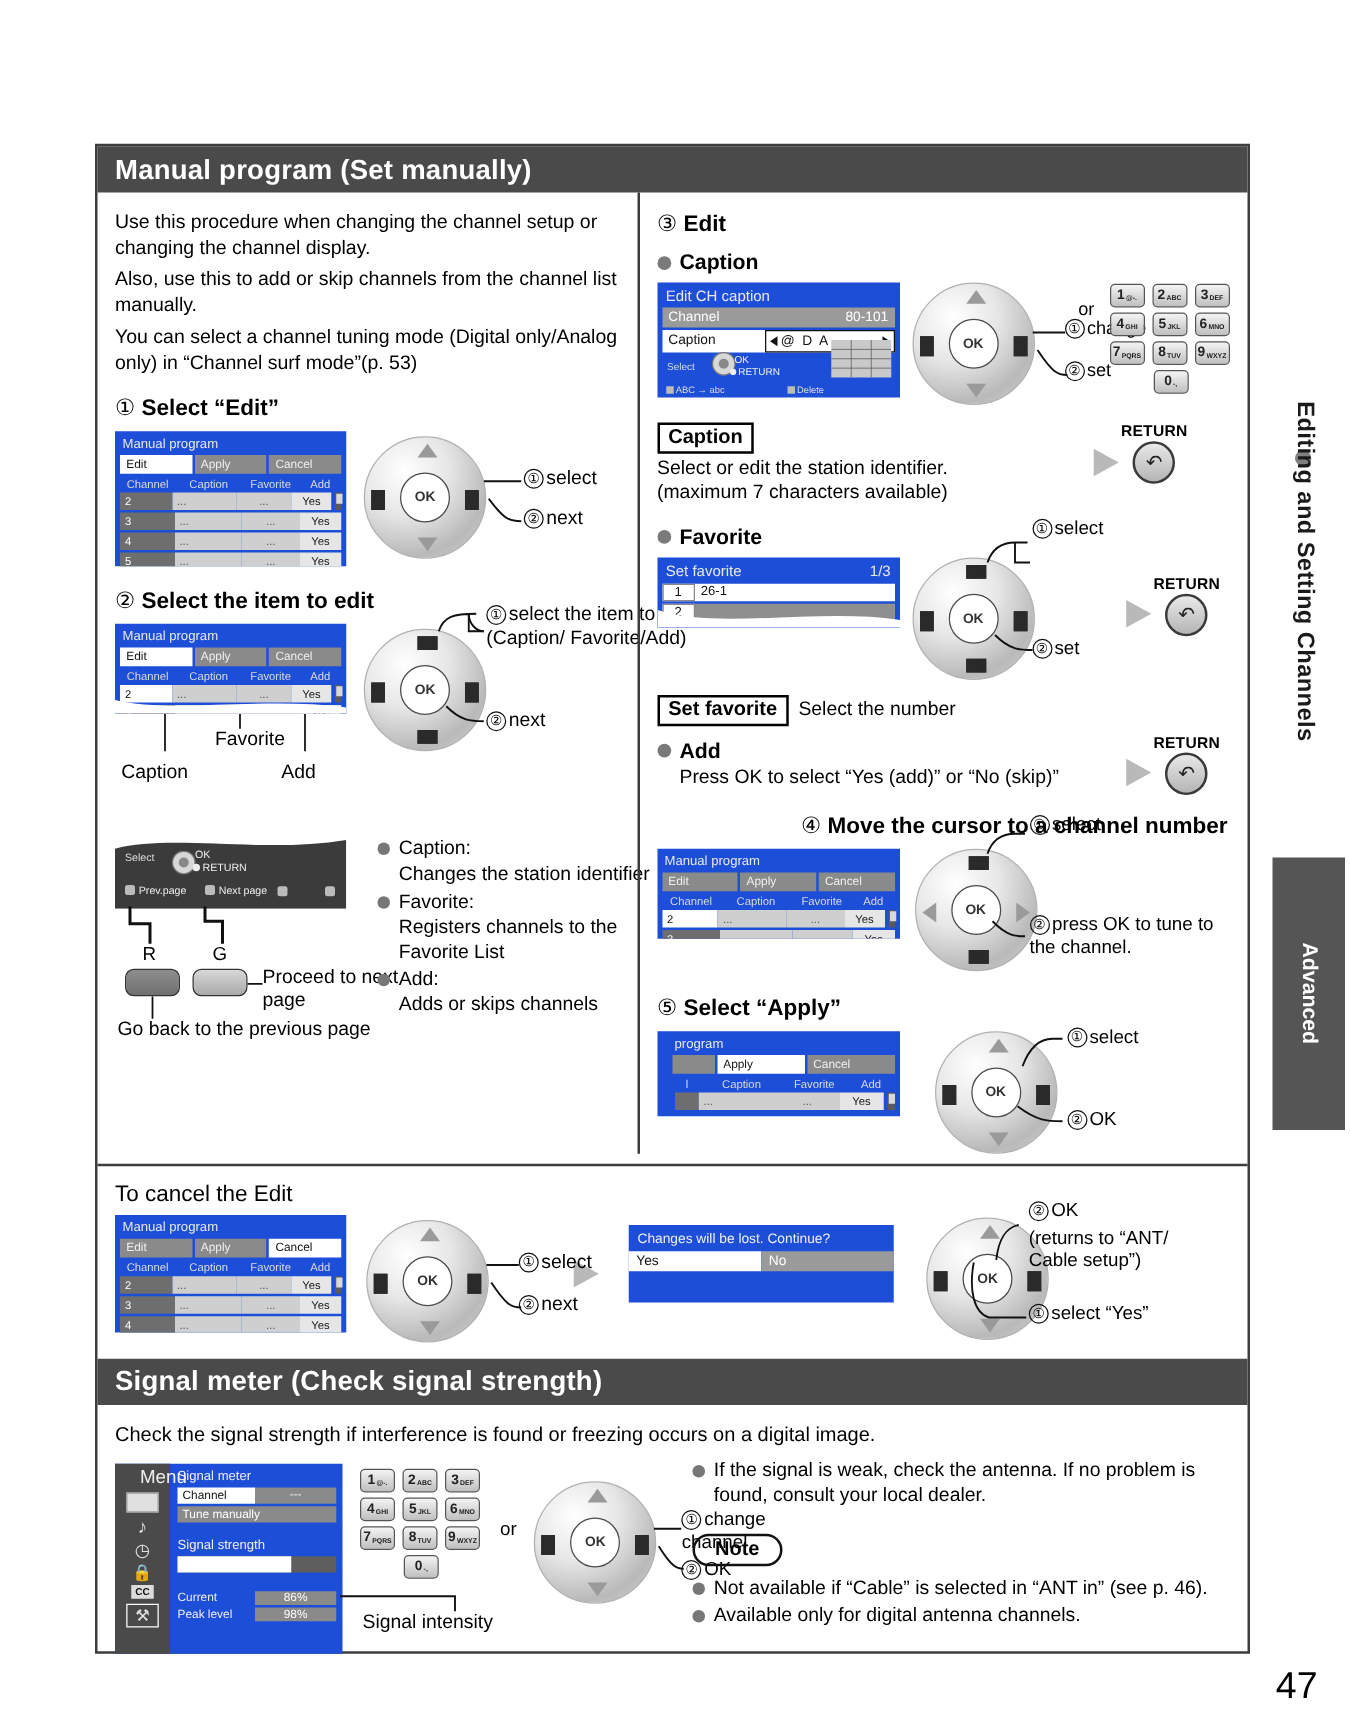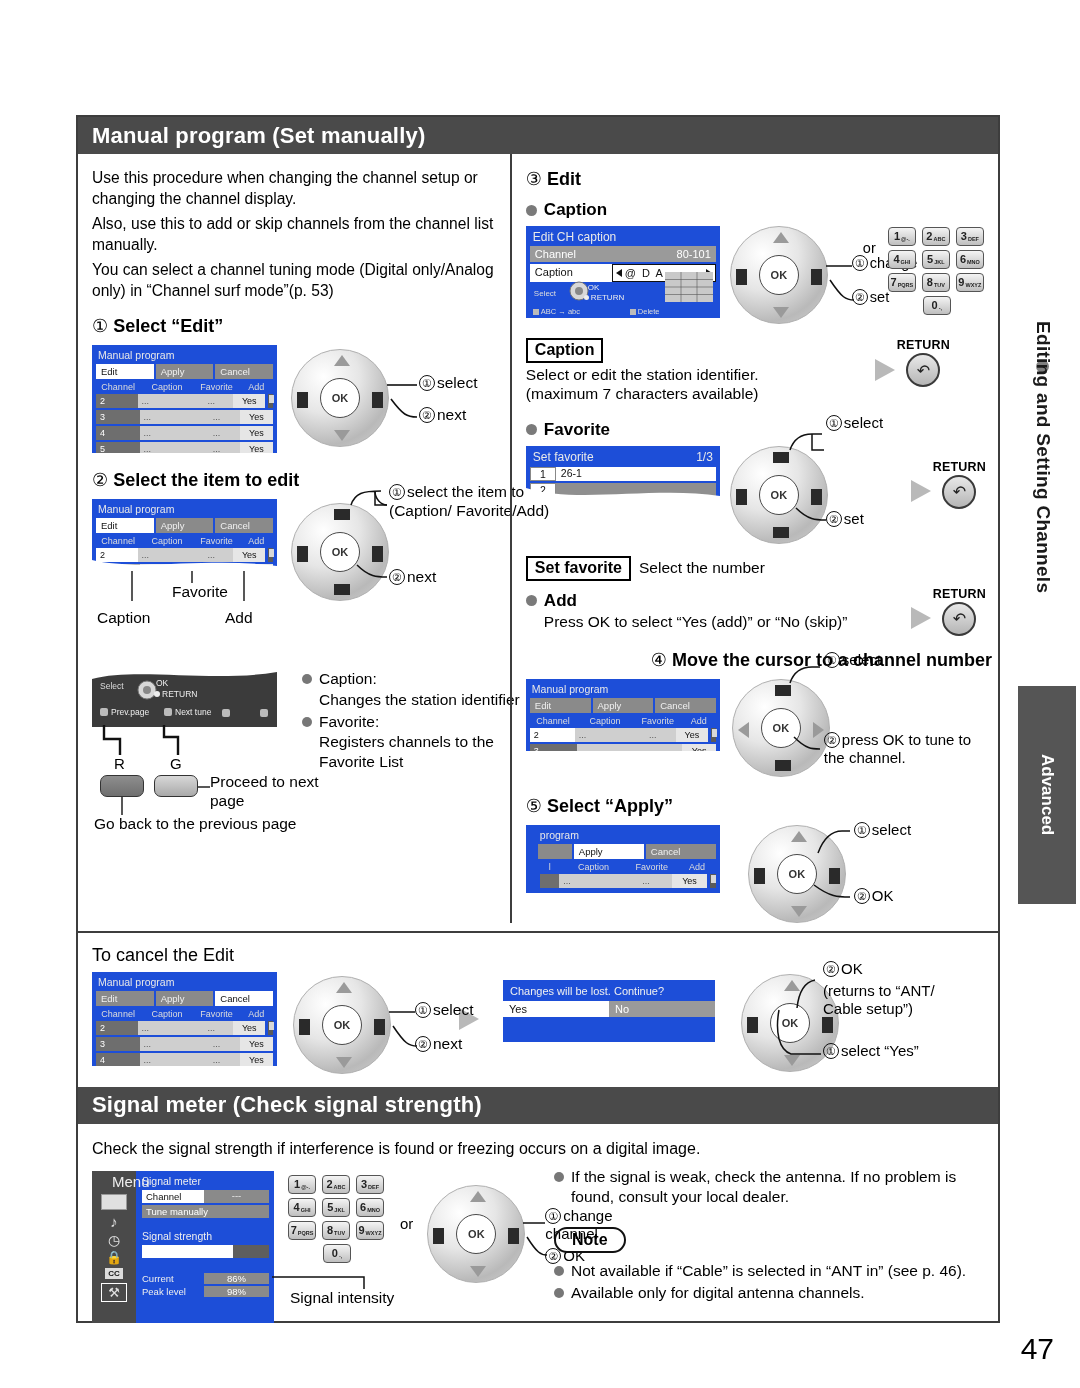--- a/index.html
+++ b/index.html
@@ -39,21 +39,21 @@
   }
   .secthead {
     background:#4a4a4a; color:#fff; height:37px;
     display:flex; align-items:center; padding-left:14px;
     font-size:22px; font-weight:bold; letter-spacing:0.2px;
   }
 
   
   .body2 { position:relative; display:flex; }
   .colL { width:458px; padding:14px 10px 0 14px; position:relative; }
-  .colR { width:518px; padding:14px 6px 0 14px; position:relative;
+  .colR { width:518px; padding:14px 16px 0 14px; position:relative;
           border-left:2px solid #3d3d3d; }
 
   p.tx { font-size:15.6px; line-height:1.32; margin-bottom:5px; }
   .step-h { font-size:18px; font-weight:bold; margin:14px 0 8px 0; }
   .step-h .circ { font-weight:normal; }
   .bullet-h { font-size:17px; font-weight:bold; margin:10px 0 6px 0; display:flex; align-items:center; gap:7px;}
   .dot { width:11px;height:11px;border-radius:50%;background:#7a7a7a; display:inline-block; }
   .boxlabel {
     display:inline-block; border:2px solid #000; padding:1px 7px 2px 7px;
     font-size:16px; font-weight:bold; background:#fff;
@@ -319,21 +319,21 @@
             <div style="position:absolute;left:64px;top:11px;font-size:8.5px;color:#eee;">OK</div>
             <div style="position:absolute;left:62px;top:22px;font-size:8.5px;color:#eee;">
               <span style="display:inline-block;width:6px;height:6px;border-radius:50%;background:#eee;margin-right:2px;"></span><span>RETURN</span>
             </div>
             <div style="position:absolute;left:8px;top:40px;font-size:8.5px;color:#eee;display:flex;align-items:center;gap:3px;">
               <span style="width:8px;height:8px;background:#bbb;border-radius:2px;display:inline-block;"></span>
                 <span>Prev.page</span>
             </div>
             <div style="position:absolute;left:72px;top:40px;font-size:8.5px;color:#eee;display:flex;align-items:center;gap:3px;">
               <span style="width:8px;height:8px;background:#bbb;border-radius:2px;display:inline-block;"></span>
-                <span>Next tune</span>
+                <span>Next page</span>
             </div>
             <span style="position:absolute;left:130px;top:42px;width:8px;height:8px;background:#bbb;border-radius:2px;"></span>
             <span style="position:absolute;left:168px;top:42px;width:8px;height:8px;background:#bbb;border-radius:2px;"></span>
           </div>
 
           <svg width="120" height="34" style="position:absolute;left:6px;top:58px;">
             <path d="M6,0 L6,14 L22,14 L22,30" stroke="#111" stroke-width="2.4" fill="none"></path>
             <path d="M66,0 L66,12 L80,12 L80,30" stroke="#111" stroke-width="2.4" fill="none"></path>
           </svg>
 
@@ -353,20 +353,24 @@
           </div>
 
           <div style="position:absolute;left:210px;top:2px;width:230px;">
             <div class="li">
               <span class="d"></span>
               <span><span>Caption:</span><br><span>Changes the station identifier</span></span>
             </div>
             <div class="li">
               <span class="d"></span>
               <span><span>Favorite:</span><br><span>Registers channels to the Favorite List</span></span>
+            </div>
+            <div class="li">
+              <span class="d"></span>
+              <span><span>Add:</span><br><span>Adds or skips channels</span></span>
             </div>
           </div>
         </div>
       </div>
 
       <div class="colR">
 
         <div class="step-h" style="margin:0 0 6px 0;">
           <span class="circ">③</span>
           <span>Edit</span>

